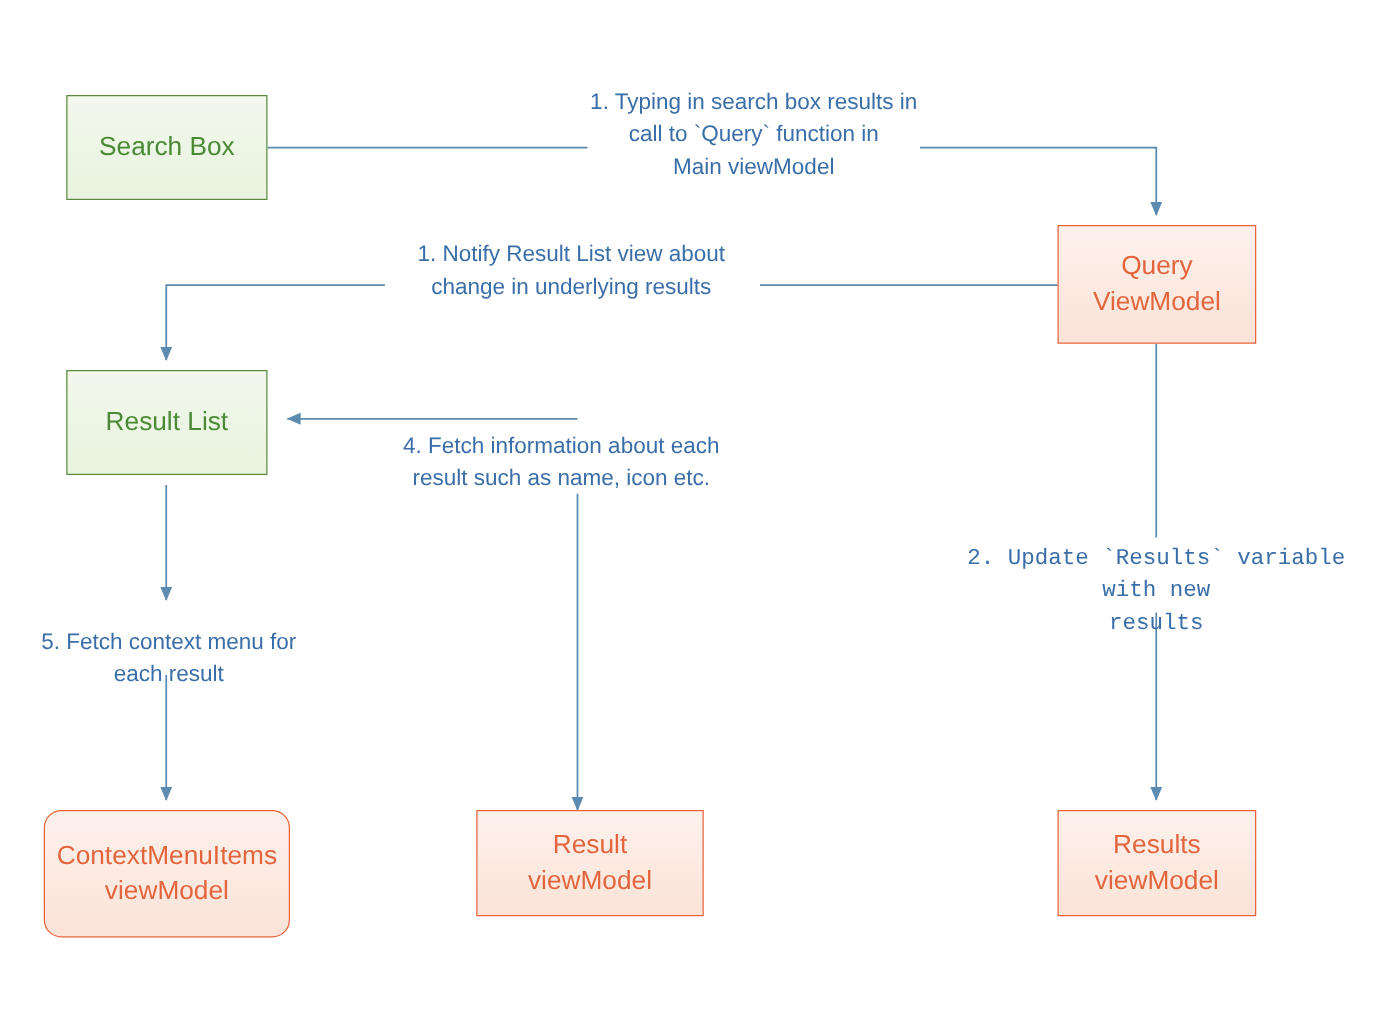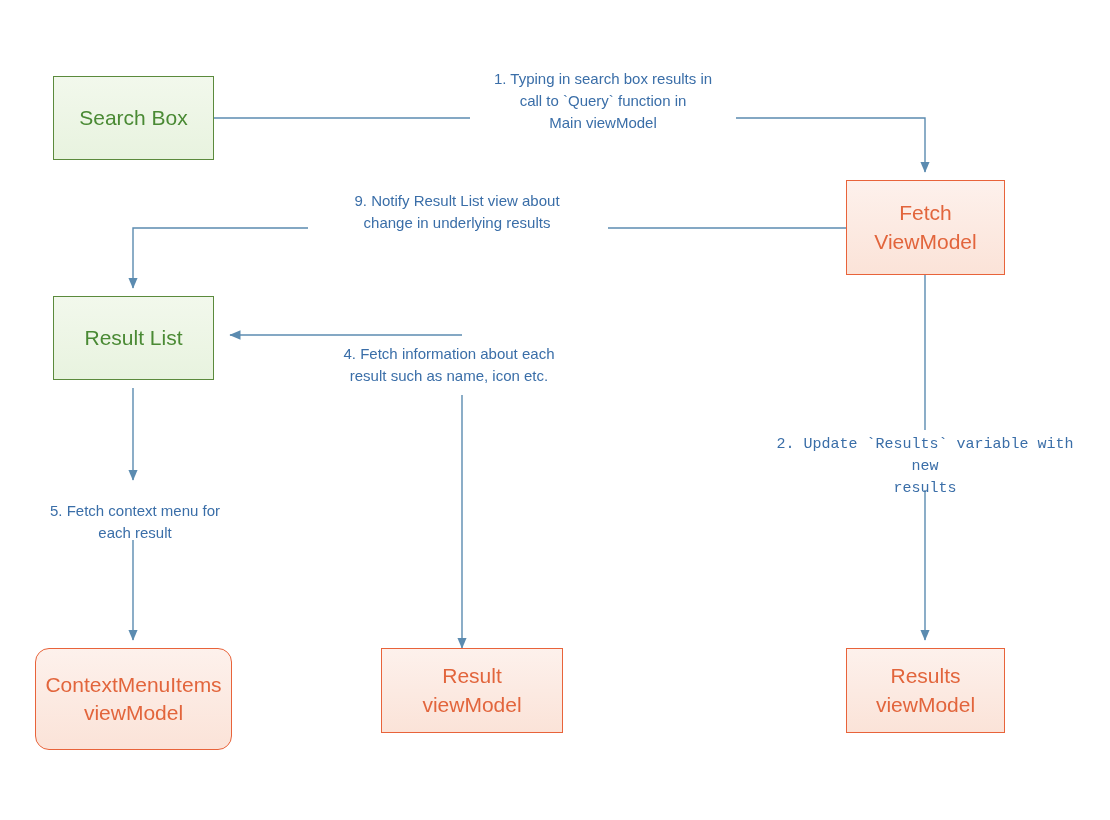--- a/index.html
+++ b/index.html
@@ -34,21 +34,21 @@
     background: linear-gradient(to bottom, #f2f8ec 0%, #e8f3df 100%);
   }
   .node.orange {
     border: 1px solid #e8633a;
     color: #e2653c;
     background: linear-gradient(to bottom, #fdf1ec 0%, #fbe3d8 100%);
   }
   .label {
     position: absolute;
     color: #3a6ea8;
-    font-size: 15px;
+    font-size: 18px;
     line-height: 1.45;
     text-align: center;
     white-space: pre-line;
   }
   svg.edges {
     position: absolute;
     left: 0;
     top: 0;
     width: 1110px;
     height: 820px;
@@ -93,21 +93,21 @@
       <path d="M133,388 L133,480" fill="none" stroke="#5b8bb0" stroke-width="1.4" marker-end="url(#arrow)"></path>
       <path d="M133,540 L133,640" fill="none" stroke="#5b8bb0" stroke-width="1.4" marker-end="url(#arrow)"></path>
     </g>
   </svg>
 
   <div class="node green" style="left:53px; top:76px; width:161px; height:84px;">
     <span>Search Box</span>
   </div>
 
   <div class="node orange" style="left:846px; top:180px; width:159px; height:95px;">
-    <span>Fetch
+    <span>Query
 ViewModel</span>
   </div>
 
   <div class="node green" style="left:53px; top:296px; width:161px; height:84px;text-align:right;">
     <span>Result List</span>
   </div>
 
   <div class="node orange" style="left:35px; top:648px; width:197px; height:102px;border-radius:14px;">
     <span>ContextMenuItems
 viewModel</span>
@@ -123,21 +123,21 @@
 viewModel</span>
   </div>
 
   <div class="label" style="left:448px; top:68px; width:310px;">1. Typing in search box results in
 call to `Query` function in
 Main viewModel</div>
 
   <div class="label" style="left:760px; top:434px; width:330px;font-family:Liberation Mono, monospace;">2. Update `Results` variable with new
 results</div>
 
-  <div class="label" style="left:312px; top:190px; width:290px;">9. Notify Result List view about
+  <div class="label" style="left:312px; top:190px; width:290px;">1. Notify Result List view about
 change in underlying results</div>
 
   <div class="label" style="left:304px; top:343px; width:290px;">4. Fetch information about each
 result such as name, icon etc.</div>
 
   <div class="label" style="left:10px; top:490px; width:250px;margin-top:10px;">5. Fetch context menu for
 each result</div>
 
 </div>
 

